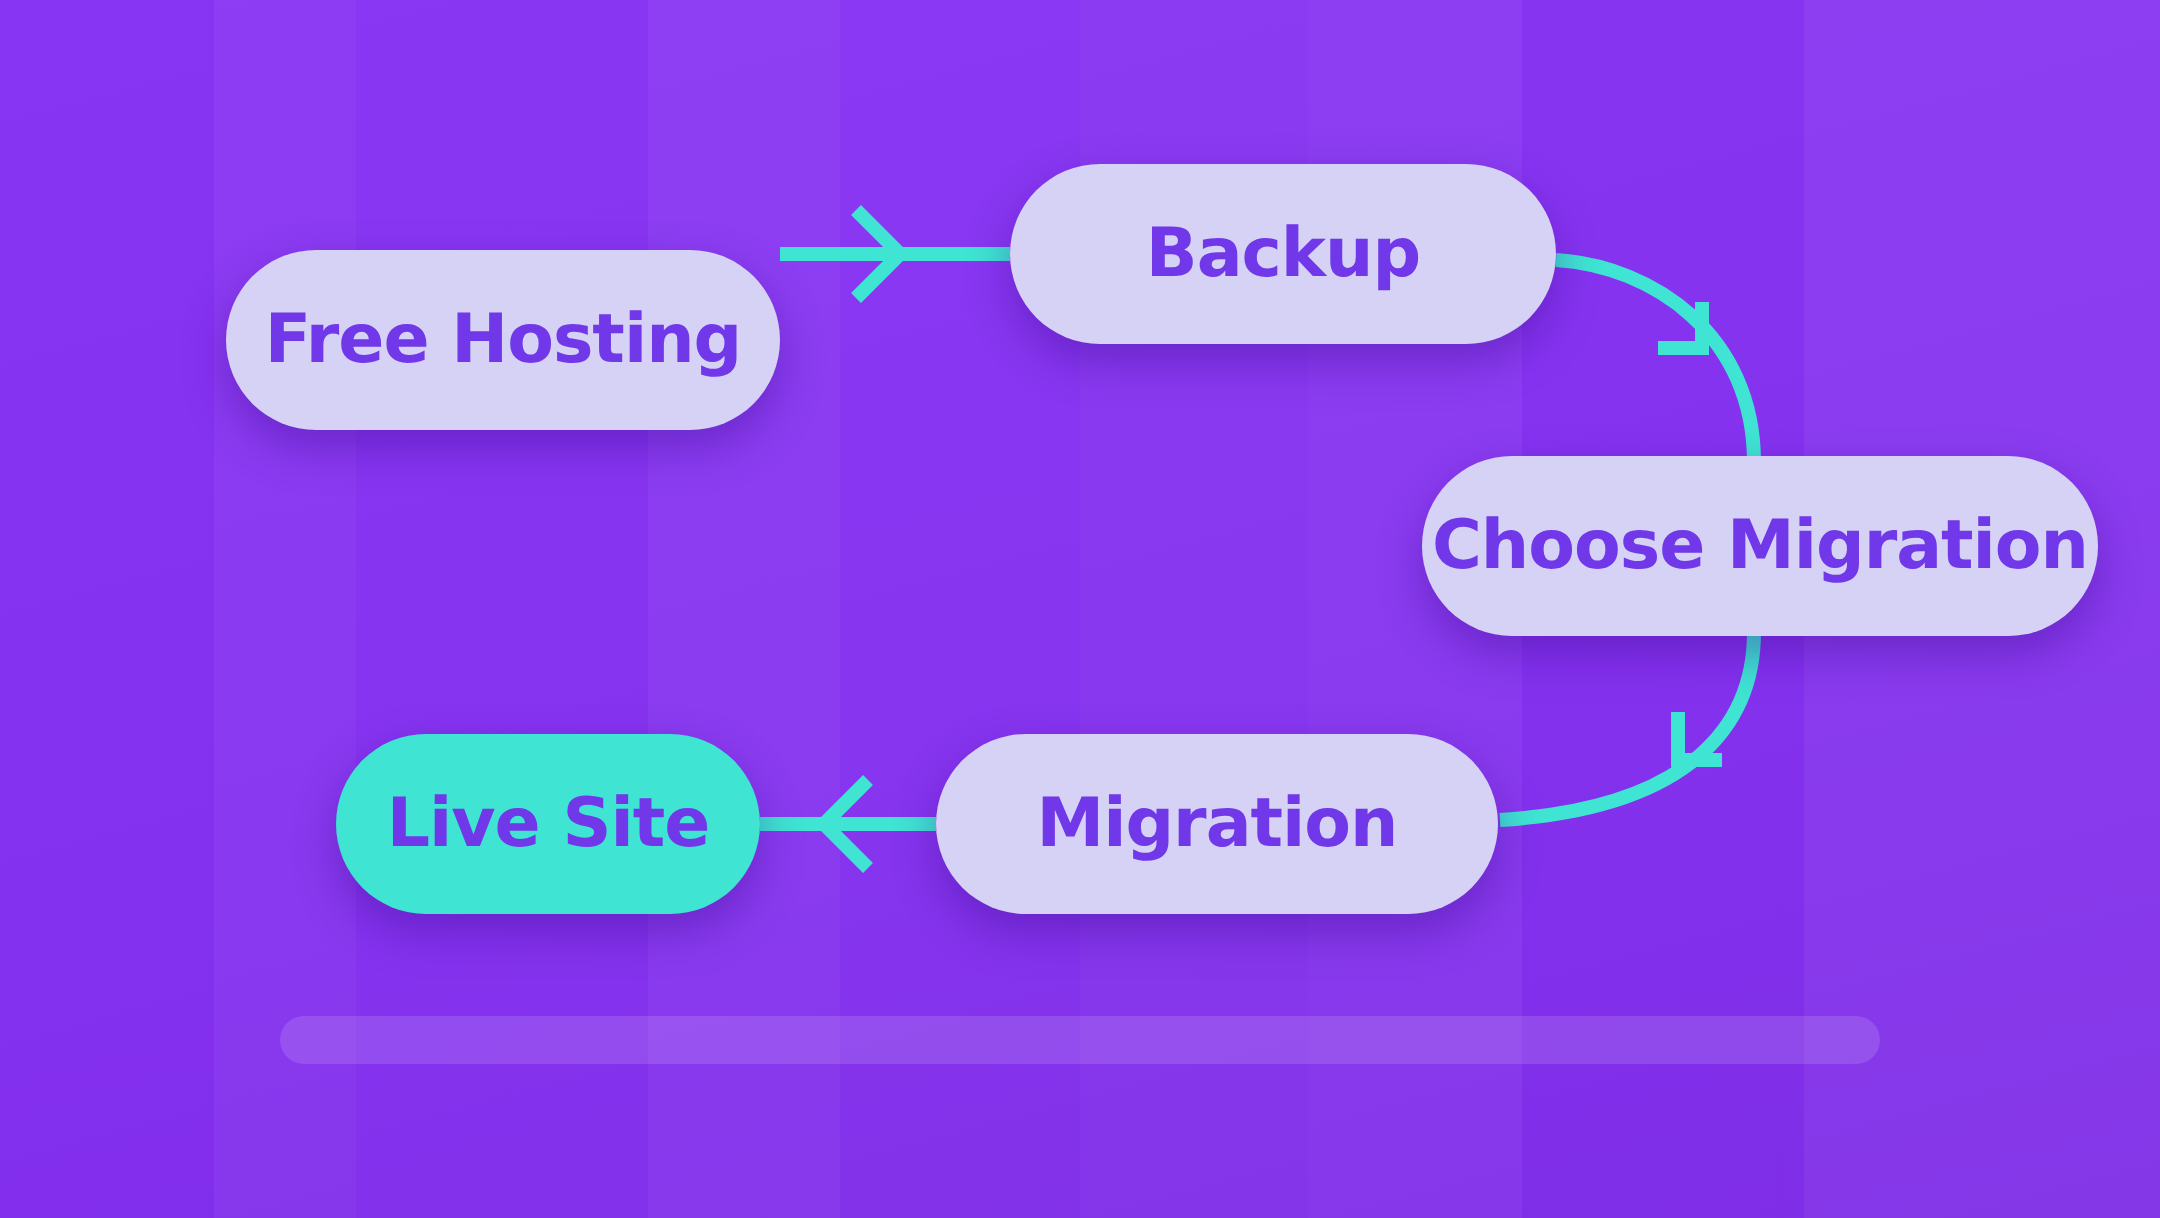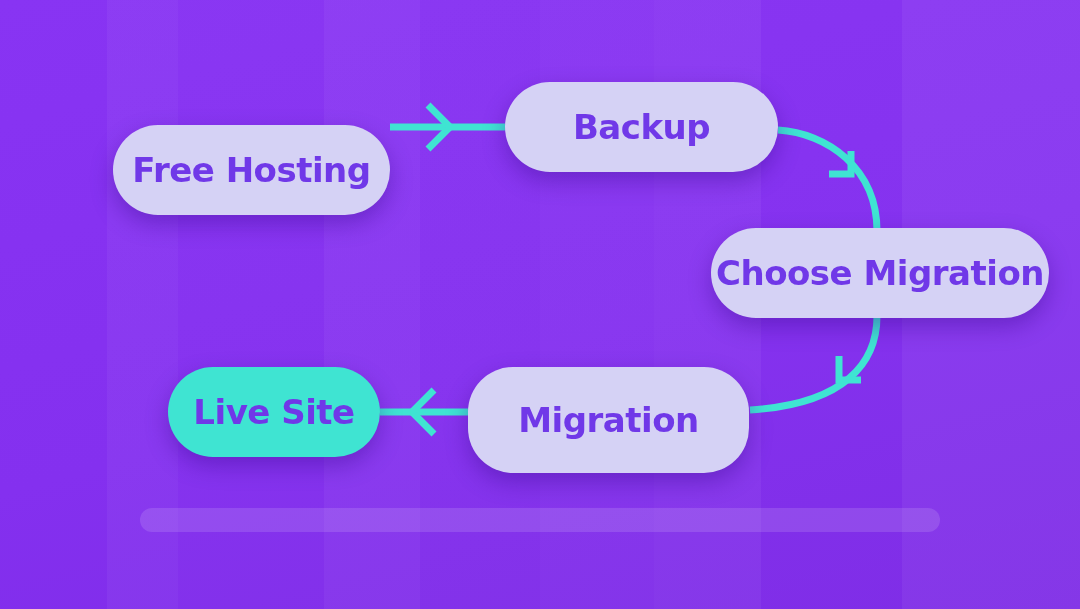--- a/index.html
+++ b/index.html
@@ -77,21 +77,21 @@
   </div>
 
   <div class="node" style="left:505px;top:82px;width:273px;height:90px;">
     <span>Backup</span>
   </div>
 
   <div class="node" style="left:711px;top:228px;width:338px;height:90px;">
     <span>Choose Migration</span>
   </div>
 
-  <div class="node" style="left:468px;top:367px;width:281px;height:106px;">
+  <div class="node" style="left:468px;top:367px;width:281px;height:90px;">
     <span>Migration</span>
   </div>
 
   <div class="node highlight" style="left:168px;top:367px;width:212px;height:90px;">
     <span>Live Site</span>
   </div>
 
   <div class="track"></div>
 </div>
 

